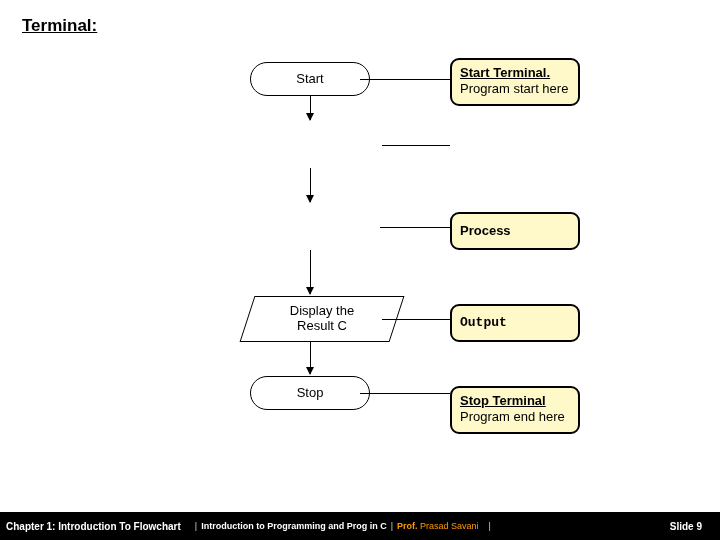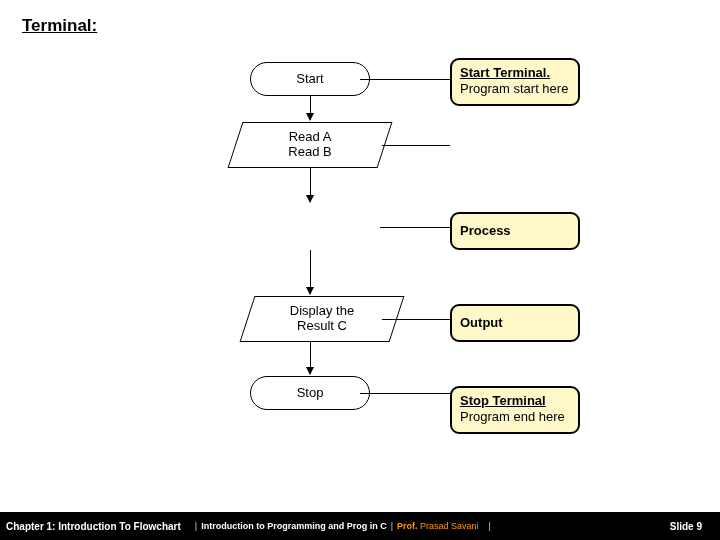--- a/index.html
+++ b/index.html
@@ -51,48 +51,40 @@
           <span class="shape-text">Start</span>
         </div>
     </div>
     <div class="conn" style="top:25px; left:360px; width:90px;"></div>
     <div class="callout" style="top:4px;">
       <div class="head">Start Terminal.</div>
       <div>Program start here</div>
     </div>
     <div class="varrow" style="top:42px; height:24px;"></div>
 
-    <div class="shape-wrap" style="top:68px; left:232px; width:156px;">
-      <div class="paral-outer">
-        <div class="paral"></div>
-        <div class="paral-text shape-text">
-            <div><span>Read  A</span><br><span>Read  B</span></div>
-          </div>
-      </div>
-    </div>
     <div class="conn" style="top:91px; left:382px; width:68px;"></div>
     <div class="varrow" style="top:114px; height:34px;"></div>
 
     <div class="conn" style="top:173px; left:380px; width:70px;"></div>
     <div class="callout" style="top:158px; padding-top:9px; padding-bottom:9px;">
       <div class="head" style="text-decoration:none;">Process</div>
     </div>
     <div class="varrow" style="top:196px; height:44px;"></div>
 
     <div class="shape-wrap" style="top:242px; left:244px; width:156px;">
       <div class="paral-outer">
         <div class="paral"></div>
         <div class="paral-text shape-text">
             <div><span>Display the</span><br><span>Result C</span></div>
           </div>
       </div>
     </div>
     <div class="conn" style="top:265px; left:382px; width:68px;"></div>
     <div class="callout" style="top:250px; padding-top:9px; padding-bottom:9px;">
-      <div class="head" style="text-decoration:none;">Output</div>
+      <div class="head" style="text-decoration:none;font-family:Liberation Mono, monospace;">Output</div>
     </div>
     <div class="varrow" style="top:288px; height:32px;"></div>
 
     <div class="shape-wrap" style="top:322px;">
       <div class="terminal">
           <span class="shape-text">Stop</span>
         </div>
     </div>
     <div class="conn" style="top:339px; left:360px; width:90px;"></div>
     <div class="callout" style="top:332px;border-radius:9px;">

